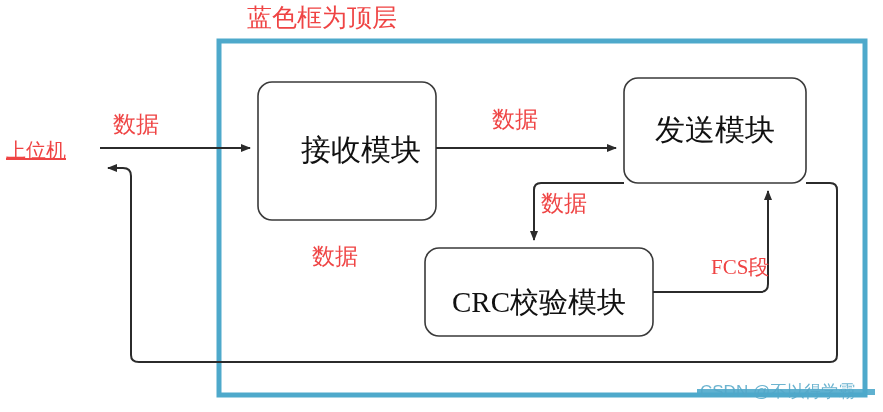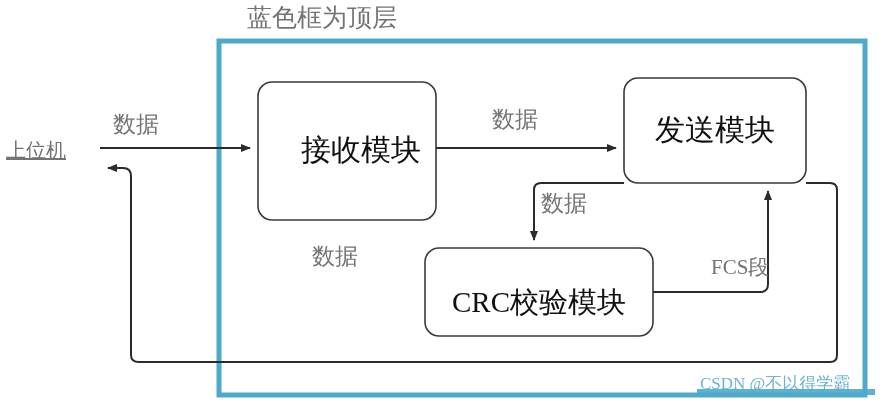--- a/index.html
+++ b/index.html
@@ -18,21 +18,21 @@
   svg.layer {
     position: absolute;
     left: 0;
     top: 0;
     width: 883px;
     height: 412px;
   }
   .lbl {
     position: absolute;
     white-space: nowrap;
-    color: #737373;
+    color: #ef4444;
     font-family: "Liberation Serif", "DejaVu Serif", serif;
     line-height: 1;
   }
   .box-label {
     position: absolute;
     display: flex;
     align-items: center;
     justify-content: center;
     white-space: nowrap;
     color: #111111;
@@ -92,25 +92,25 @@
   #crc-label {
     left: 425px;
     top: 248px;
     width: 228px;
     height: 109px;
     font-size: 29px;
   }
   #watermark {
     position: absolute;
     left: 700px;
-    top: 372px;
+    top: 380px;
     font-size: 17px;
     color: #53a7c8;
     opacity: 0.85;
-    font-family: Liberation Serif, serif;
+    font-family: Liberation Sans, sans-serif;
     white-space: nowrap;
   }
   #watermark-bar {
     position: absolute;
     left: 697px;
     top: 389px;
     width: 178px;
     height: 6px;
     background: #4ea9cb;
     opacity: 0.9;

